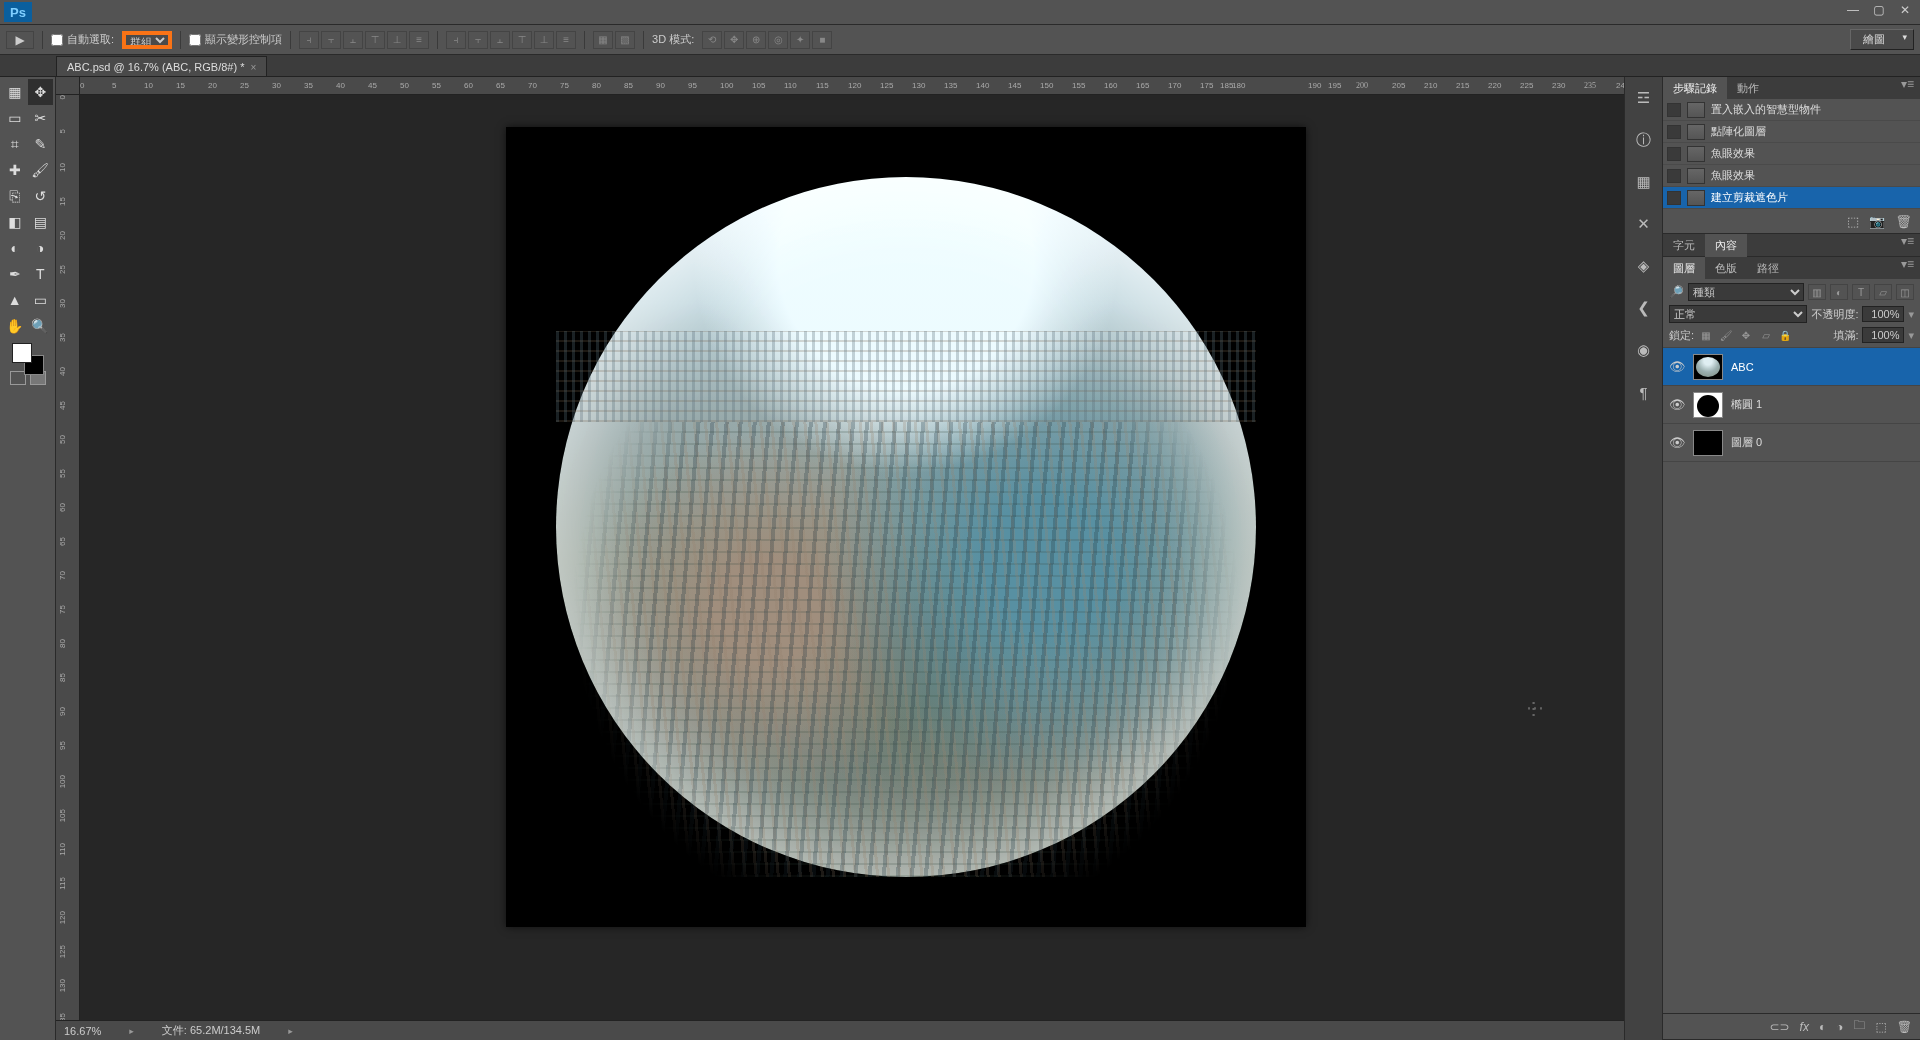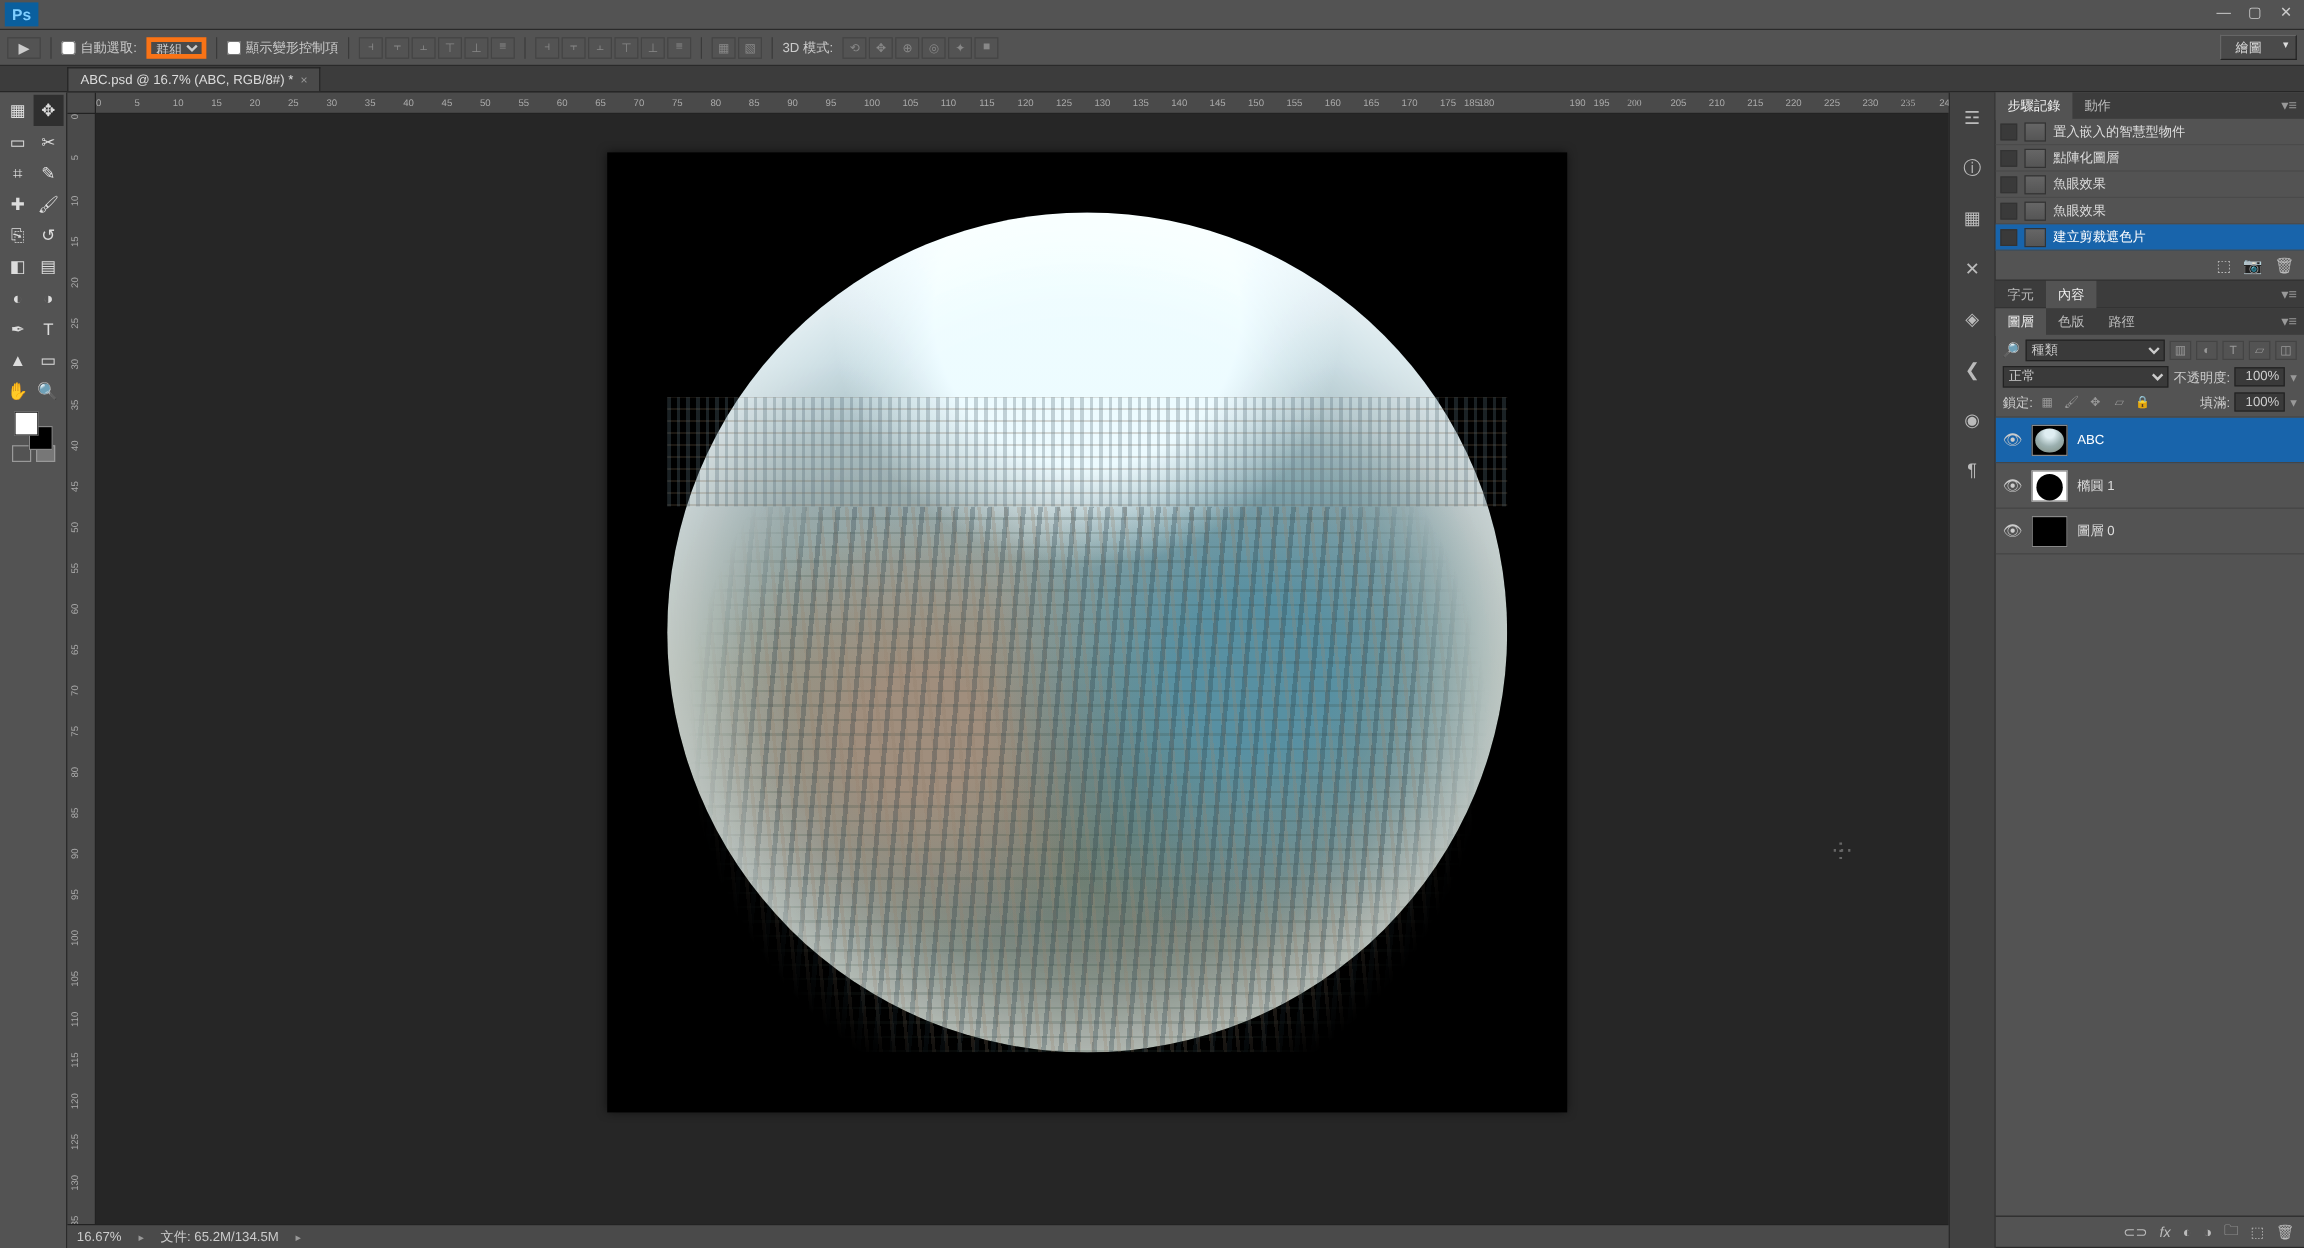--- a/index.html
+++ b/index.html
@@ -72,29 +72,29 @@
     repeating-linear-gradient(95deg, rgba(40,60,70,.28) 0 4px, transparent 4px 14px),
     repeating-linear-gradient(85deg, rgba(150,130,110,.25) 0 3px, transparent 3px 11px),
     repeating-linear-gradient(0deg, rgba(60,80,70,.2) 0 2px, transparent 2px 12px);
   mask: radial-gradient(circle at 50% 40%, #000 60%, transparent 75%);
 }
 .spinner { position:absolute; left: 1470px; top: 620px; width: 20px; height: 20px; }
 .spinner::before { content: "⋯"; color: #666; font-size: 18px; letter-spacing:-2px; position:absolute; }
 .spinner::after { content: "⋯"; color: #666; font-size: 18px; letter-spacing:-2px; position:absolute; transform: rotate(90deg);}
 
 
-.status-bar { position: absolute; left: 0; right: 0; bottom: 0; height: 20px; background: #4a4a4a; border-top: 1px solid #222; display: flex; align-items: center; gap: 14px; padding: 0 8px; font-size: 11px; color: #ccc; }
+.status-bar { position: absolute; left: 0; right: 0; bottom: 0; height: 20px; background: #4a4a4a; border-top: 1px solid #222; display: flex; align-items: center; gap: 28px; padding: 0 8px; font-size: 11px; color: #ccc; }
 .status-bar .arrow { font-size: 9px; color: #999; }
 
 
 .right-dock { width: 38px; background: #424242; border-left:1px solid #2a2a2a; display:flex; flex-direction:column; align-items:center; padding-top: 8px; gap: 16px;}
 .dock-btn { width: 26px; height: 26px; display:flex;align-items:center;justify-content:center;color:#bbb;font-size:15px;cursor:pointer;}
 .right-panels { width: 258px; background: #535353; border-left: 1px solid #2a2a2a; display:flex; flex-direction:column; }
 .panel { border-bottom: 1px solid #2a2a2a; }
-.panel-tabs { height: 22px; background: #3c3c3c; display: flex; align-items: center; }
+.panel-tabs { height: 22px; background: #3c3c3c; display: flex; align-items: flex-start; }
 .panel-tab { padding: 4px 10px; font-size: 11px; color: #bbb; cursor: pointer; }
 .panel-tab.active { background: #535353; color: #eee; }
 .panel-menu { margin-left: auto; padding: 0 6px; color: #999; }
 
 
 .history-list { }
 .history-row { height: 22px; display: flex; align-items: center; padding: 0 4px; gap: 6px; font-size: 11px; color: #ddd; border-bottom: 1px solid #4a4a4a; }
 .history-row.selected { background: #1864ab; color: #fff; }
 .history-check { width: 14px; height: 14px; border: 1px solid #333; background: #3a3a3a; }
 .history-icon { width: 18px; height: 16px; background: linear-gradient(#666,#555); border: 1px solid #333; }

